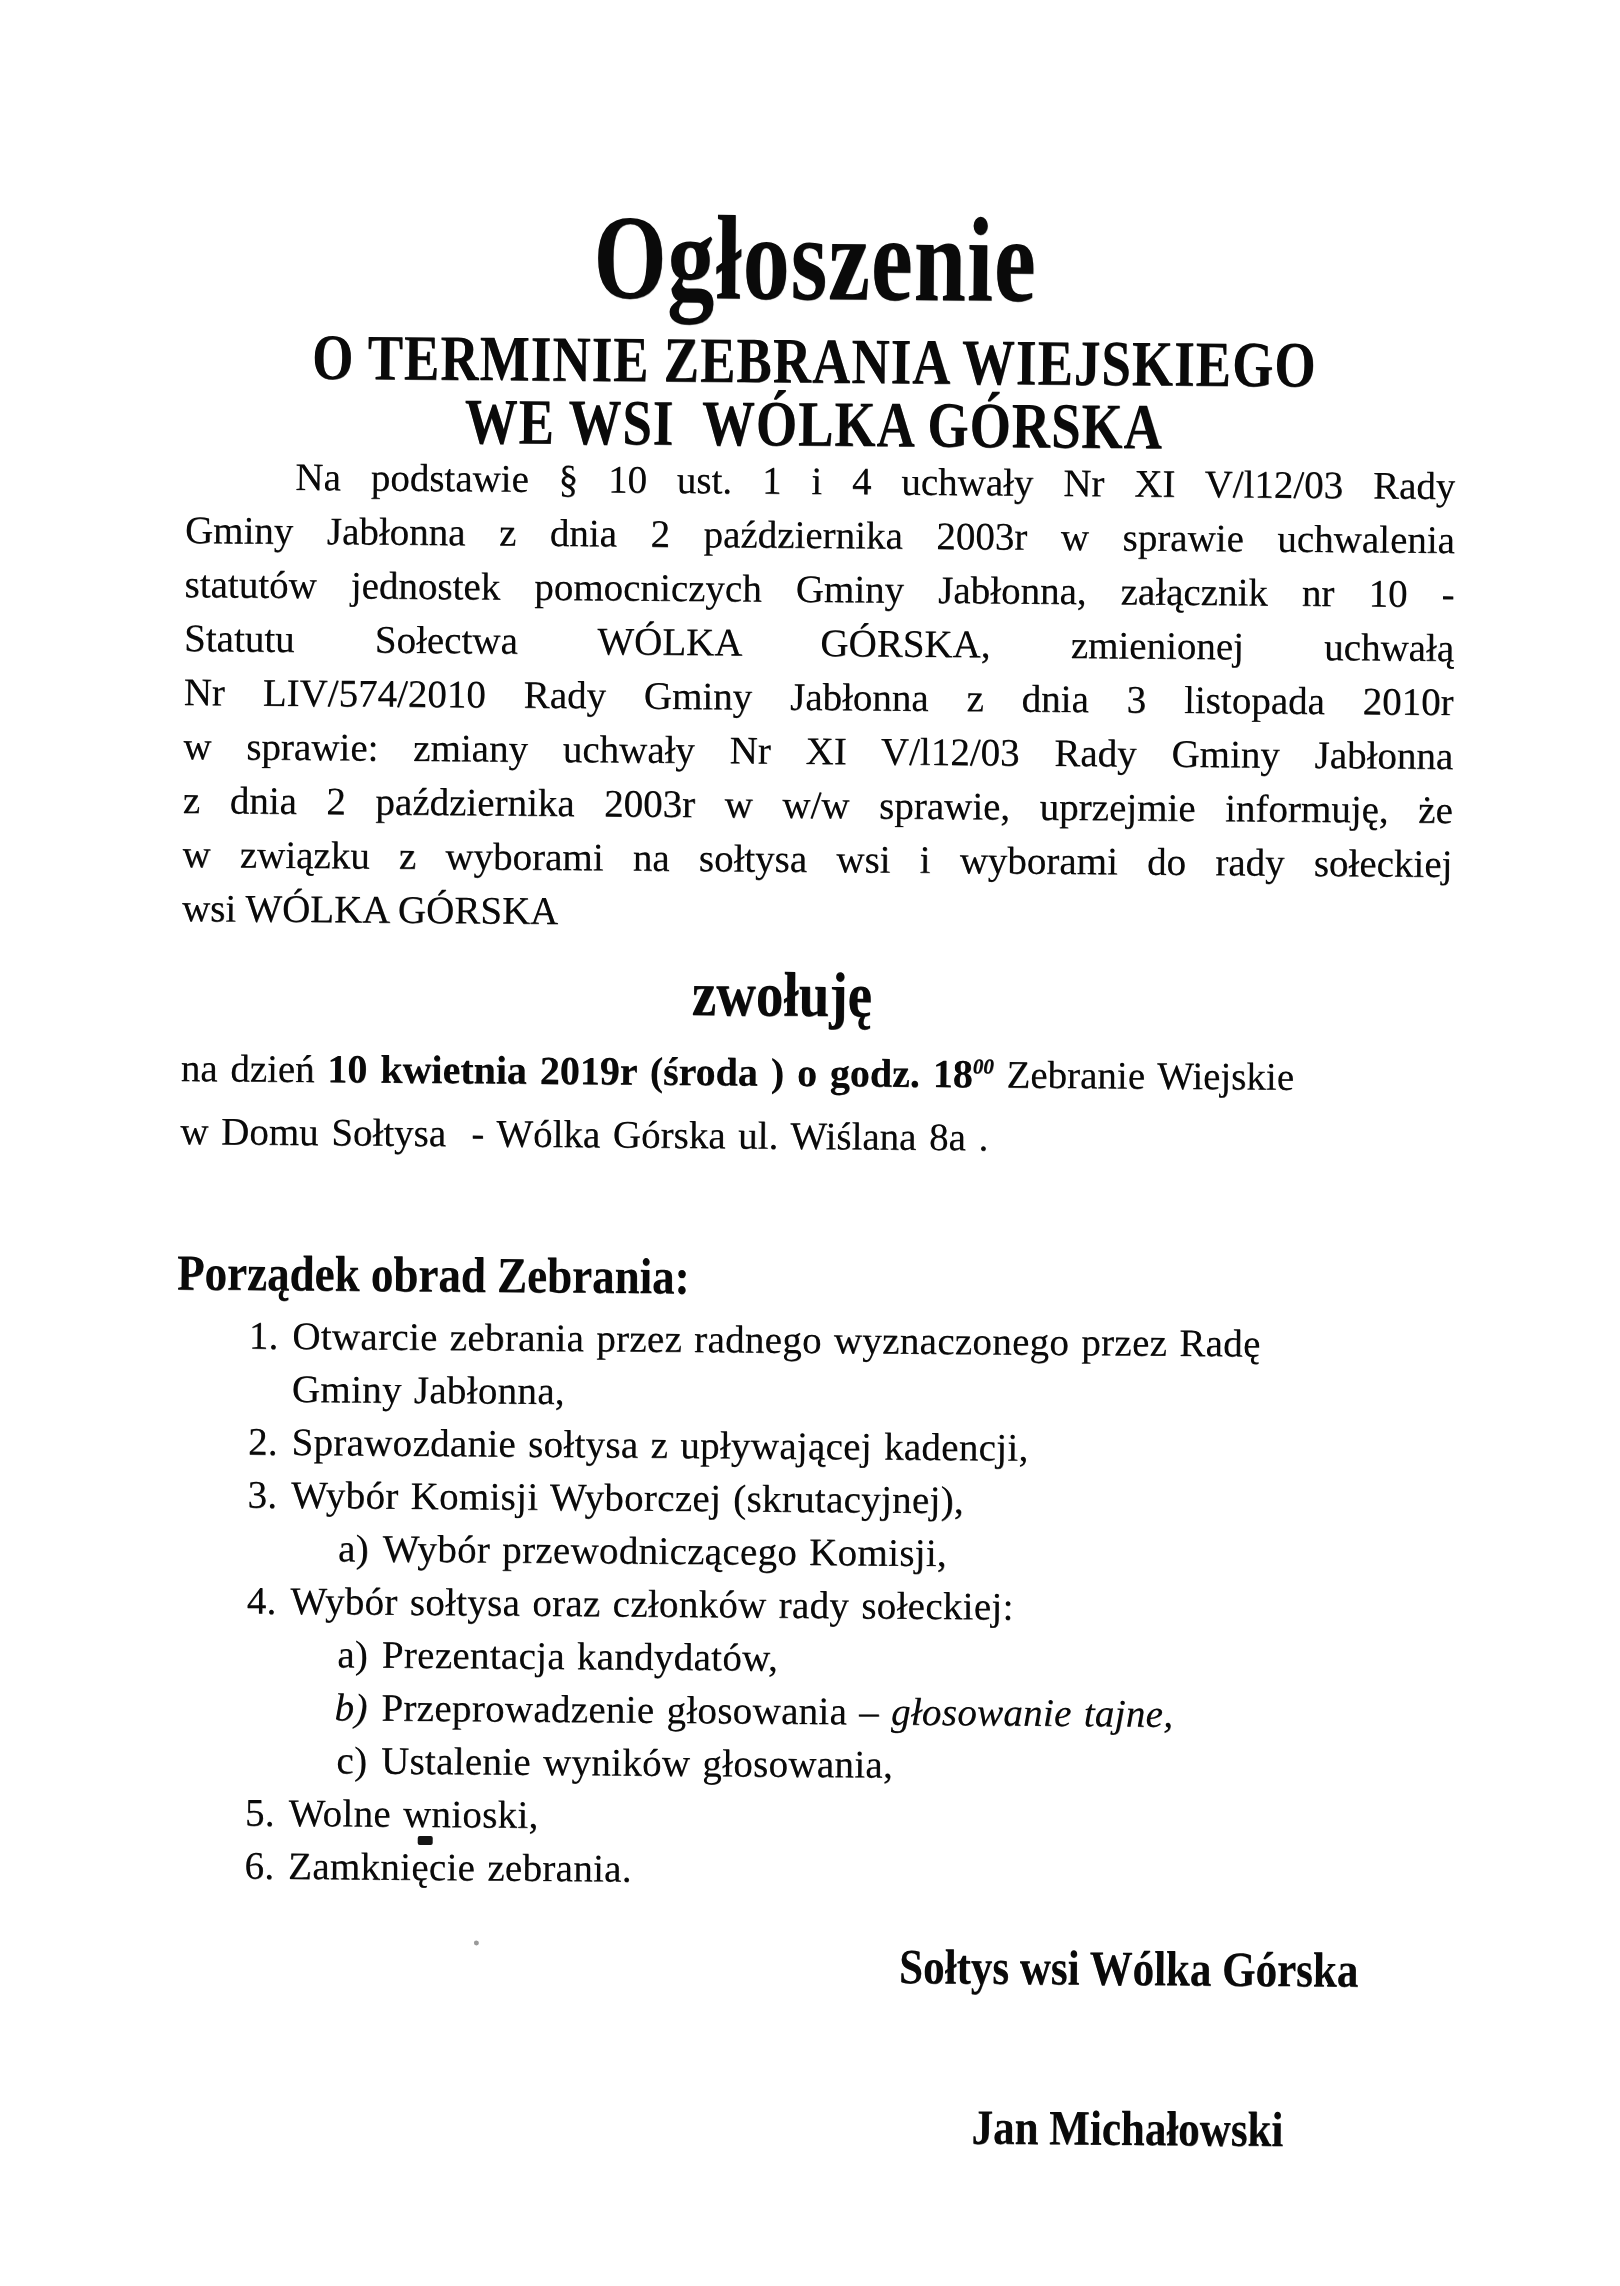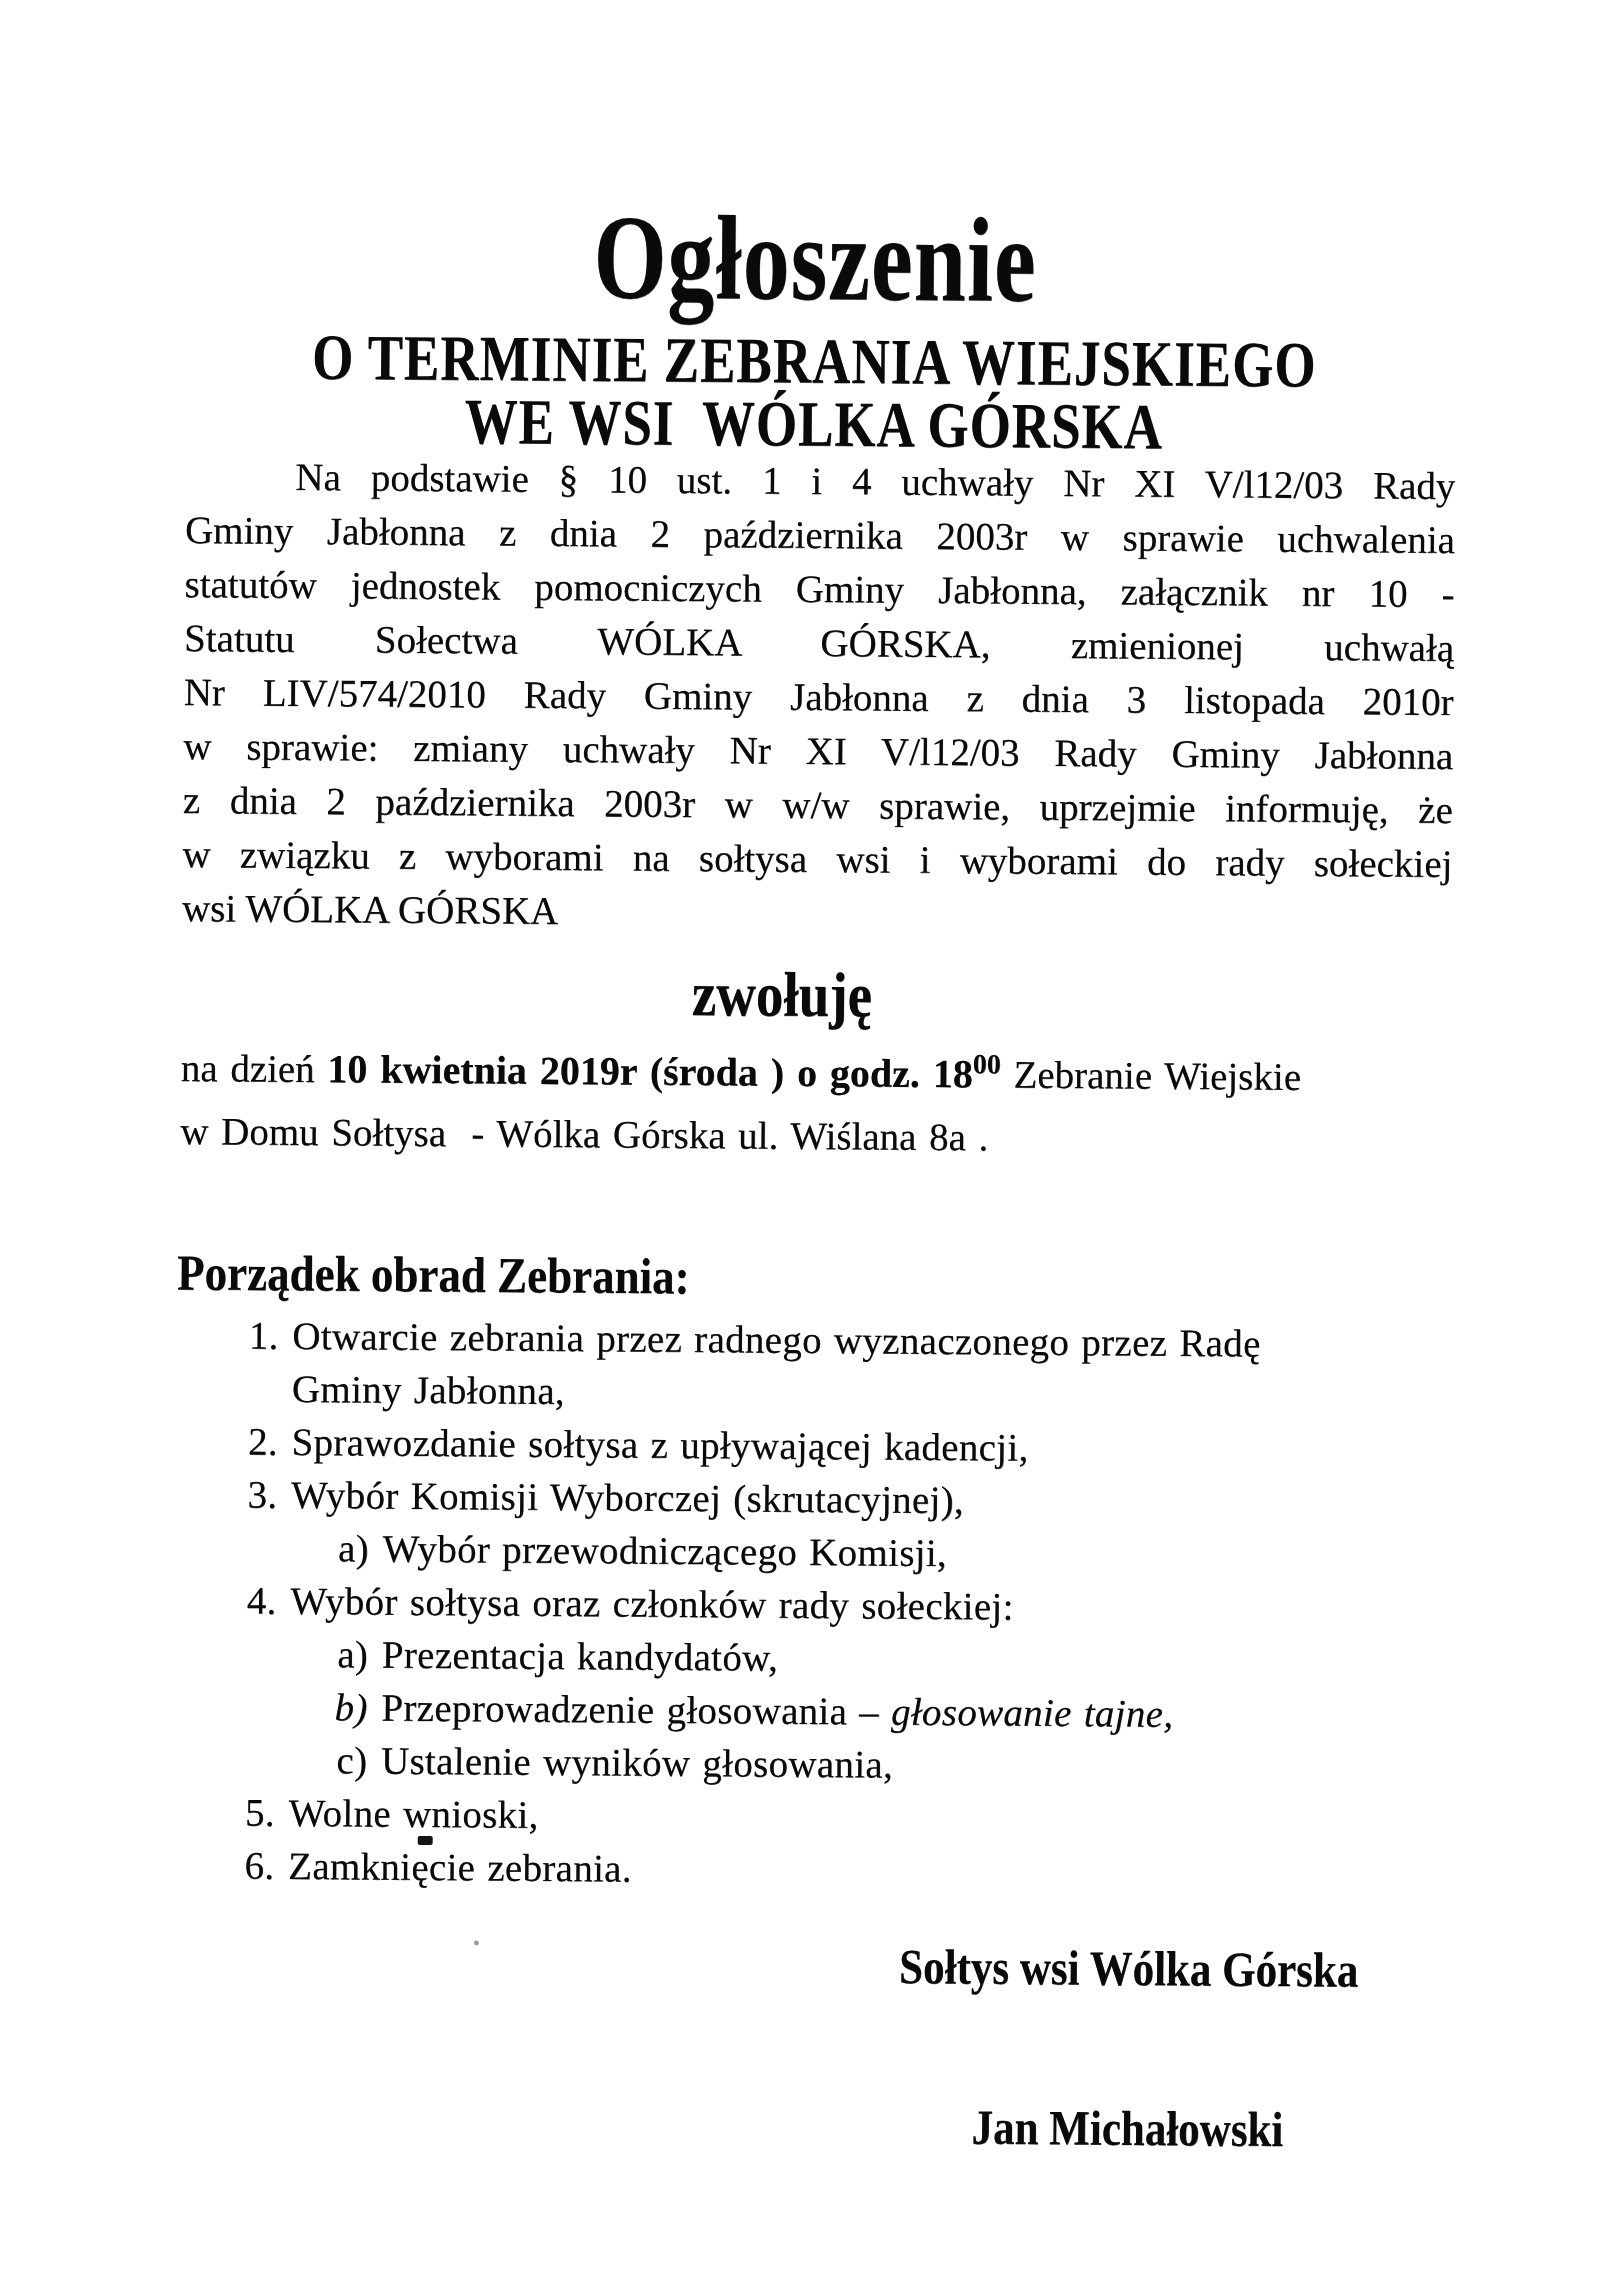--- a/index.html
+++ b/index.html
@@ -58,22 +58,22 @@
     font-size: 55px; font-weight: bold; line-height: 1;
     transform: translateX(-27.4px) scaleY(1.15); transform-origin: top center;
   }
 
   .meeting-line1 {
     position: absolute; top: 1049px; left: 182px; width: 1313px;
     font-size: 39px; line-height: 1.2; word-spacing: 2.9px;
   }
   .meeting-line1 b { font-size: 40px; }
   .meeting-line1 sup.hh {
-    font-weight: bold; font-size: 28px;
-    vertical-align: super; line-height: 0;
+    font-weight: bold; font-size: 21px;
+    vertical-align: super; line-height: 0; font-style: italic;
   }
   .meeting-line2 {
     position: absolute; top: 1113px; left: 182px; width: 1313px;
     font-size: 39px; line-height: 1.2; word-spacing: 2.9px;
     white-space: pre-wrap;
   }
 
   .agenda-heading {
     position: absolute; top: 1253px; left: 180px;
     font-size: 45px; font-weight: bold; line-height: 1;

